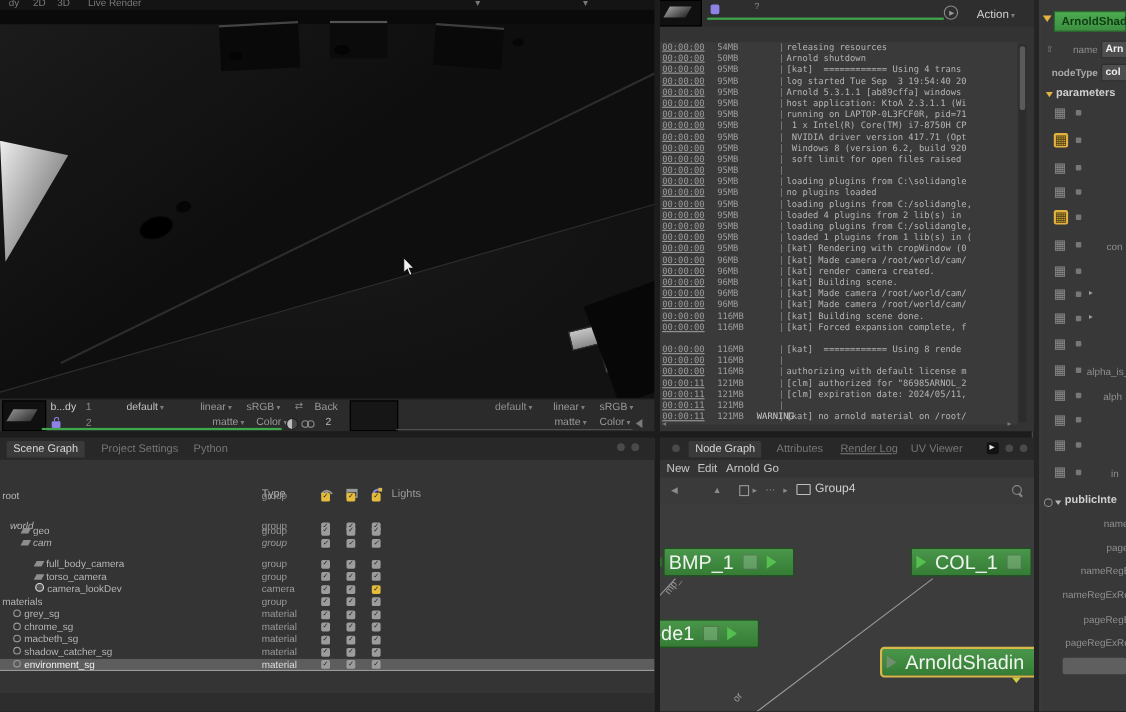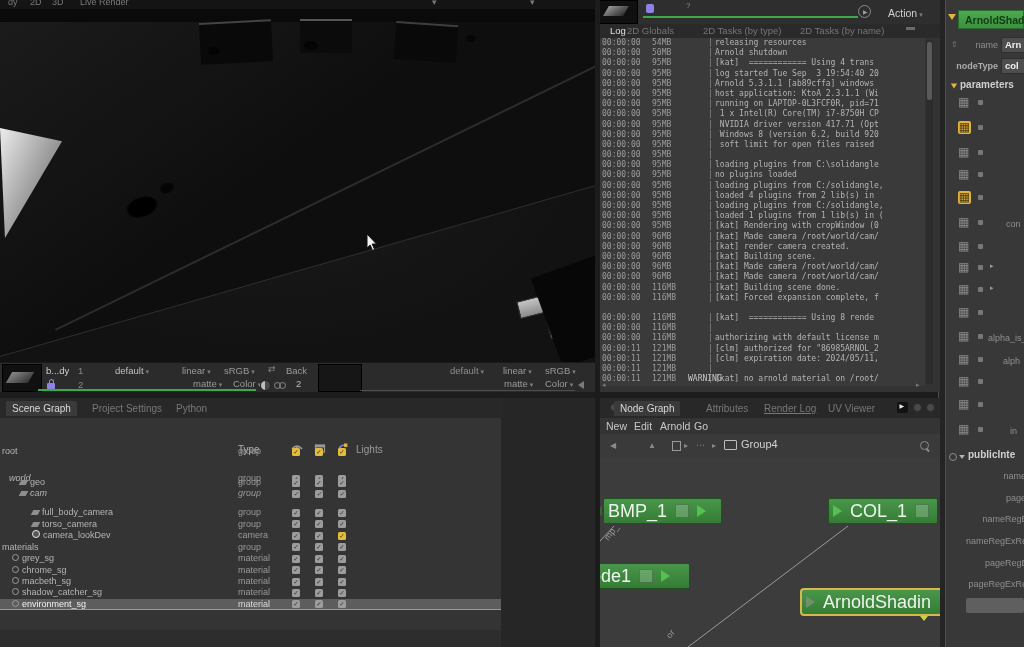--- a/index.html
+++ b/index.html
@@ -28,27 +28,27 @@
   .mag::after{content:"";position:absolute;left:6px;top:6px;width:4px;height:1.5px;background:#8a8a8a;transform:rotate(45deg);transform-origin:left top;}
   
   #log-panel{left:600px;top:0;width:340px;height:392px;background:#333;overflow:hidden;}
   #log-header{position:absolute;left:0;top:0;width:340px;height:24px;background:#2e2e2e;}
   #log-tabs{position:absolute;left:0;top:24px;width:340px;height:14px;background:#2a2a2a;}
   .logtab{position:absolute;top:1px;font-size:9.5px;color:#757575;}
   .logtab.active{color:#e0e0e0;}
   #log-lines{position:absolute;left:0;top:38px;width:325px;height:348px;background:#3a3a3a;overflow:hidden;
              font-family:"DejaVu Sans Mono",monospace;font-size:8px;color:#b4b4b4;}
   .log-row{position:relative;height:10.2px;line-height:10.2px;white-space:pre;}
-  .lt{position:absolute;left:2px;color:#9c9c9c;}
+  .lt{position:absolute;left:2px;color:#9c9c9c;text-decoration:underline;}
   .lm{position:absolute;left:52px;color:#9c9c9c;}
   .lw{position:absolute;left:88px;color:#c8c8c8;}
   .lp{position:absolute;left:108px;color:#8a8a8a;}
   .lg{position:absolute;left:115px;}
   
-  #scene-graph{left:0;top:398px;width:501px;height:249px;background:#343434;overflow:hidden;}
+  #scene-graph{left:0;top:398px;width:595px;height:249px;background:#343434;overflow:hidden;}
   .sgrow{position:absolute;left:0;width:595px;height:11.45px;font-size:9px;line-height:11.45px;color:#b5b5b5;}
   .sgrow.sel{background:#5d5d5d;color:#f2f2f2;border-bottom:1px solid #9a9a9a;box-sizing:border-box;}
   .sgtype{position:absolute;left:238px;color:#999;}
   .sgrow.sel .sgtype{color:#ddd;}
   .cb{position:absolute;top:1.6px;width:8px;height:8px;border-radius:1.5px;background:#9c9c9c;color:#2c2c2c;font-size:6.5px;line-height:8px;text-align:center;}
   .cb.y{background:#e5bb3c;}
   .flagico{display:inline-block;width:7px;height:5px;background:#8e8e8e;transform:skewX(-28deg);margin-right:3px;}
   .circico{display:inline-block;width:5px;height:5px;border:1px solid #9a9a9a;border-radius:50%;margin-right:3px;}
   .camico{display:inline-block;width:6px;height:6px;border:1.5px solid #e8e8e8;border-radius:50%;background:#555;margin-right:3px;}
   
@@ -151,27 +151,20 @@
         <div style="position:absolute;left:7px;top:5px;width:20px;height:10px;background:linear-gradient(135deg,#9a9a9a,#2a2a2a);transform:skewX(-30deg);"></div>
       </div>
       <div class="abs" style="left:46px;top:4px;width:8px;height:9px;background:#8d83e6;border-radius:2px;"></div>
       <span class="abs" style="left:86px;top:1px;font-size:8px;color:#8f8f8f;">?</span>
       <div class="abs" style="left:43px;top:16px;width:215px;height:2px;background:#3fa84a;"></div>
       <div class="abs" style="left:258px;top:5px;width:13px;height:13px;border:1.5px solid #8a8a8a;border-radius:50%;box-sizing:border-box;">
         <span style="position:absolute;left:4px;top:2px;font-size:6px;color:#9a9a9a;">▶</span>
       </div>
       <span class="abs dd nw" style="left:288px;top:7px;font-size:10.5px;color:#cfcfcf;">Action</span>
     </div>
-    <div id="log-tabs">
-        <span class="logtab active" style="left: 10px;">Log</span>
-        <span class="logtab" style="left: 27px;">2D Globals</span>
-        <span class="logtab" style="left: 103px;">2D Tasks (by type)</span>
-        <span class="logtab" style="left: 200px;">2D Tasks (by name)</span>
-        <span style="position: absolute; left: 306px; top: 3px; width: 9px; height: 3px; background: rgb(106, 106, 106);"></span>
-      </div>
 
     <div id="log-lines">
         <div class="log-row"><span class="lt">00:00:00</span><span class="lm">54MB</span><span class="lp">|</span><span class="lg">releasing resources</span></div>
         <div class="log-row"><span class="lt">00:00:00</span><span class="lm">50MB</span><span class="lp">|</span><span class="lg">Arnold shutdown</span></div>
         <div class="log-row"><span class="lt">00:00:00</span><span class="lm">95MB</span><span class="lp">|</span><span class="lg">[kat]  ============ Using 4 trans</span></div>
         <div class="log-row"><span class="lt">00:00:00</span><span class="lm">95MB</span><span class="lp">|</span><span class="lg">log started Tue Sep  3 19:54:40 20</span></div>
         <div class="log-row"><span class="lt">00:00:00</span><span class="lm">95MB</span><span class="lp">|</span><span class="lg">Arnold 5.3.1.1 [ab89cffa] windows</span></div>
         <div class="log-row"><span class="lt">00:00:00</span><span class="lm">95MB</span><span class="lp">|</span><span class="lg">host application: KtoA 2.3.1.1 (Wi</span></div>
         <div class="log-row"><span class="lt">00:00:00</span><span class="lm">95MB</span><span class="lp">|</span><span class="lg">running on LAPTOP-0L3FCF0R, pid=71</span></div>
         <div class="log-row"><span class="lt">00:00:00</span><span class="lm">95MB</span><span class="lp">|</span><span class="lg"> 1 x Intel(R) Core(TM) i7-8750H CP</span></div>
@@ -325,21 +318,21 @@
           <span class="cb" style="left: 338px;">✓</span>
         </div>
       </div>
     <div class="abs" style="left:0;top:232px;width:595px;height:17px;background:#2d2d2d;"></div>
   </div>
 
   <div id="node-graph" class="abs">
     <div class="tabbar abs" style="left:0;top:0;width:340px;height:20px;"></div>
     <div class="roundbtn" style="left:10px;top:5px;"></div>
     <div id="ng-tabs">
-        <span class="tab active" style="left: 14px;">Node Graph</span>
+        <span class="tab active" style="left: 26px;">Node Graph</span>
         <span class="tab" style="left: 100px;">Attributes</span>
         <span class="tab" style="left: 158px; text-decoration: underline;">Render Log</span>
         <span class="tab" style="left: 222px;">UV Viewer</span>
       </div>
     <div class="abs" style="left:297px;top:4px;width:11px;height:11px;background:#121212;border-radius:2px;">
       <span style="position:absolute;left:2.5px;top:0px;font-size:6px;color:#e8e8e8;">▶</span>
     </div>
     <div class="roundbtn" style="left:313px;top:5px;"></div>
     <div class="roundbtn" style="left:326px;top:5px;"></div>
     <div class="abs" style="left:0;top:20px;width:340px;height:16px;background:#343434;"></div>

